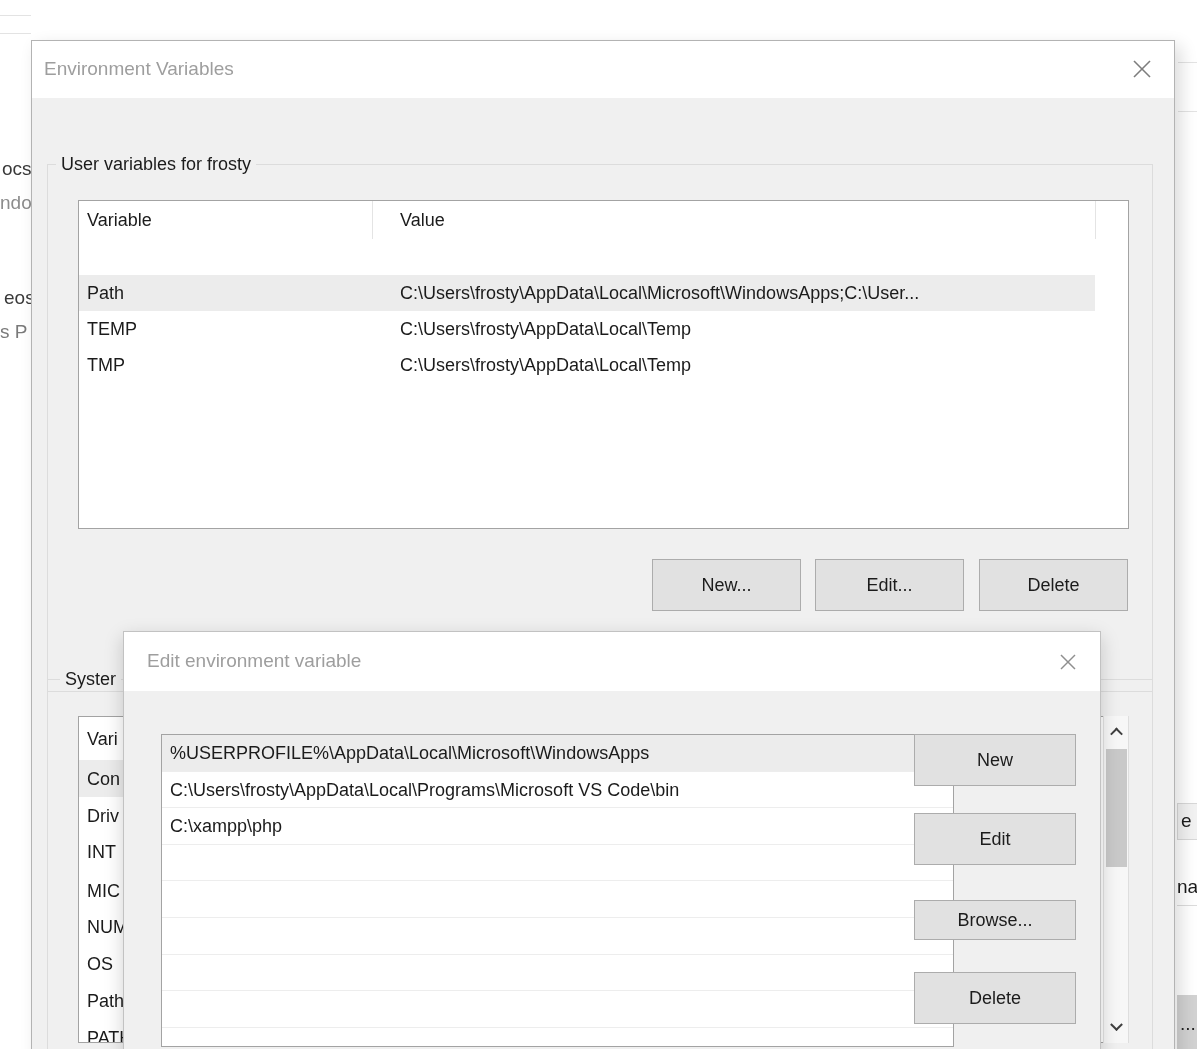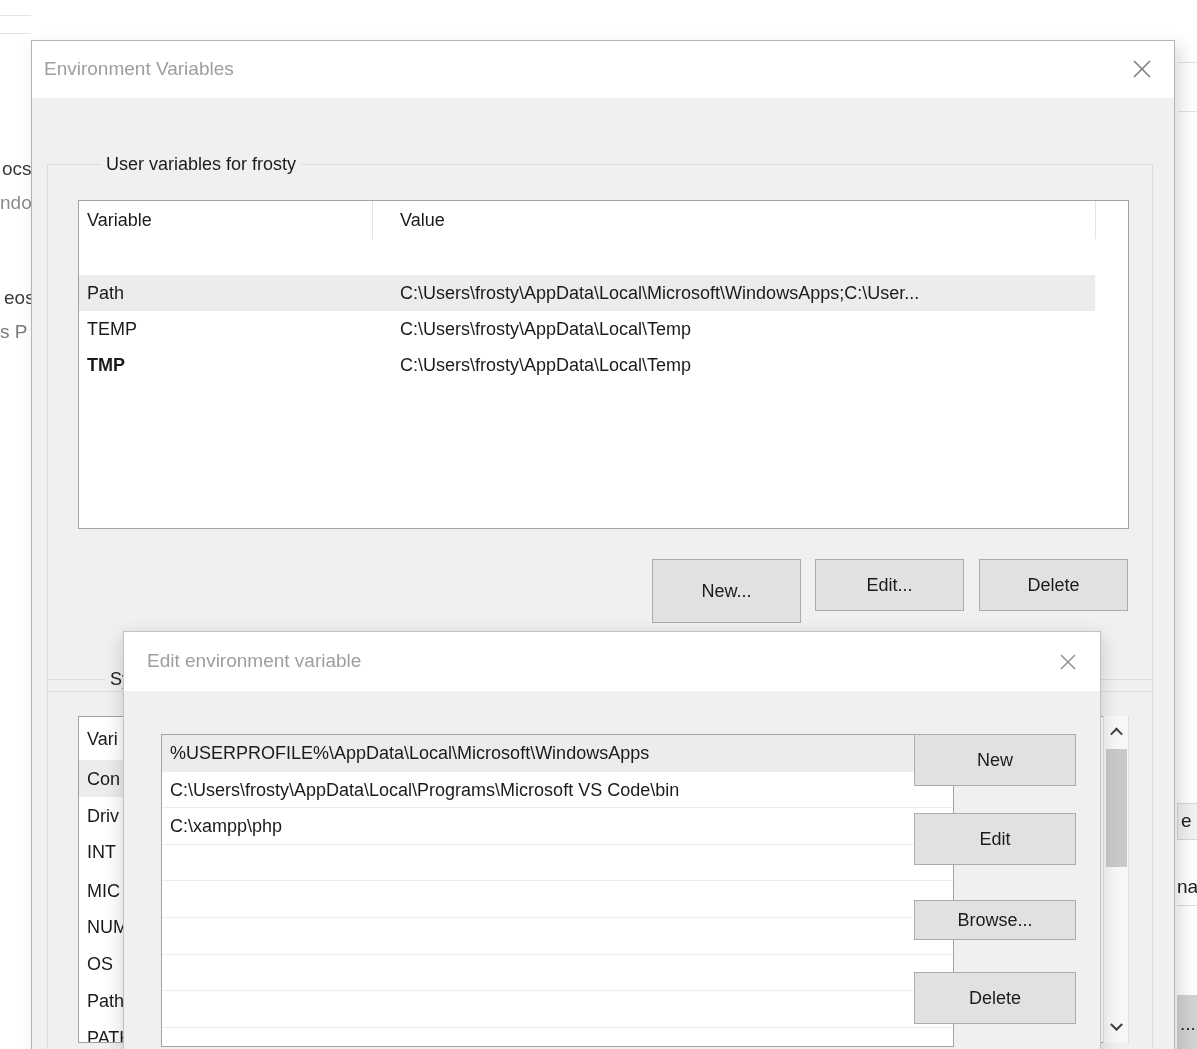--- a/index.html
+++ b/index.html
@@ -19,21 +19,21 @@
   .main-dlg { left:31px; top:40px; width:1144px; height:1020px; box-shadow:6px 6px 16px rgba(0,0,0,.14); }
   .edit-dlg { left:123px; top:631px; width:978px; height:430px; border-color:#c2c2c2; box-shadow:0 6px 18px rgba(0,0,0,.18); }
   .titlebar { position:absolute; left:0; top:0; width:100%; background:#ffffff; }
   .main-dlg .titlebar { height:57px; }
   .edit-dlg .titlebar { height:59px; }
   .dlg-title { position:absolute; font-size:19px; color:#9e9e9e; white-space:nowrap; }
   .close-btn { position:absolute; display:flex; align-items:center; justify-content:center; cursor:default; }
 
   
   .groupbox { position:absolute; border:1px solid #dcdcdc; }
-  .group-label { position:absolute; background:#f0f0f0; padding:0 5px; height:22px; line-height:22px; white-space:nowrap;margin-left:45px; }
+  .group-label { position:absolute; background:#f0f0f0; padding:0 5px; height:22px; line-height:22px; white-space:nowrap; }
 
   
   .listview { position:absolute; background:#ffffff; border:1px solid #a3a3a3; overflow:hidden; }
   .lv-header { position:absolute; top:0; height:38px; line-height:38px; white-space:nowrap; }
   .col-sep { position:absolute; top:0; width:1px; height:38px; background:#e4e4e4; }
   .lv-row { position:absolute; left:0; width:100%; height:36px; }
   .lv-cell { position:absolute; top:0; height:36px; line-height:36px; white-space:nowrap; }
   .row-highlight { position:absolute; background:#ececec; }
 
   
@@ -110,26 +110,26 @@
       <div class="lv-row" style="top:74px;">
         <div class="row-highlight" style="left:0;top:0;width:1016px;height:36px;"></div>
         <span class="lv-cell" style="left:8px;">Path</span>
         <span class="lv-cell" style="left:321px;">C:\Users\frosty\AppData\Local\Microsoft\WindowsApps;C:\User...</span>
       </div>
       <div class="lv-row" style="top:110px;">
         <span class="lv-cell" style="left:8px;">TEMP</span>
         <span class="lv-cell" style="left:321px;">C:\Users\frosty\AppData\Local\Temp</span>
       </div>
       <div class="lv-row" style="top:146px;">
-        <span class="lv-cell" style="left:8px;font-weight:bold;">TMP</span>
+        <span class="lv-cell" style="left:8px;">TMP</span>
         <span class="lv-cell" style="left:321px;">C:\Users\frosty\AppData\Local\Temp</span>
       </div>
     </div>
 
-    <div class="btn" style="left:620px;top:518px;width:149px;height:64px;">New...</div>
+    <div class="btn" style="left:620px;top:518px;width:149px;height:52px;">New...</div>
     <div class="btn" style="left:783px;top:518px;width:149px;height:52px;">Edit...</div>
     <div class="btn" style="left:947px;top:518px;width:149px;height:52px;">Delete</div>
 
     <div class="groupbox" style="left:15px;top:638px;width:1106px;height:420px;"></div>
     <span class="group-label" style="left:28px;top:627px;">Syster</span>
 
     <div class="listview" style="left:46px;top:675px;width:1051px;height:327px;">
       <span class="sys-frag" style="top:10px;">Vari</span>
       <div class="row-highlight" style="left:0;top:43px;width:180px;height:37px;"></div>
       <span class="sys-frag" style="top:50px;">Con</span>

